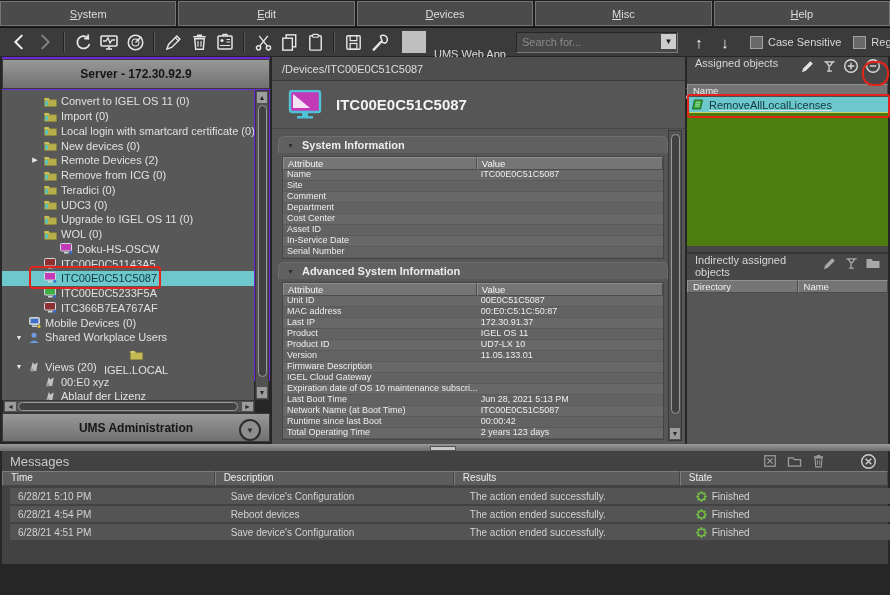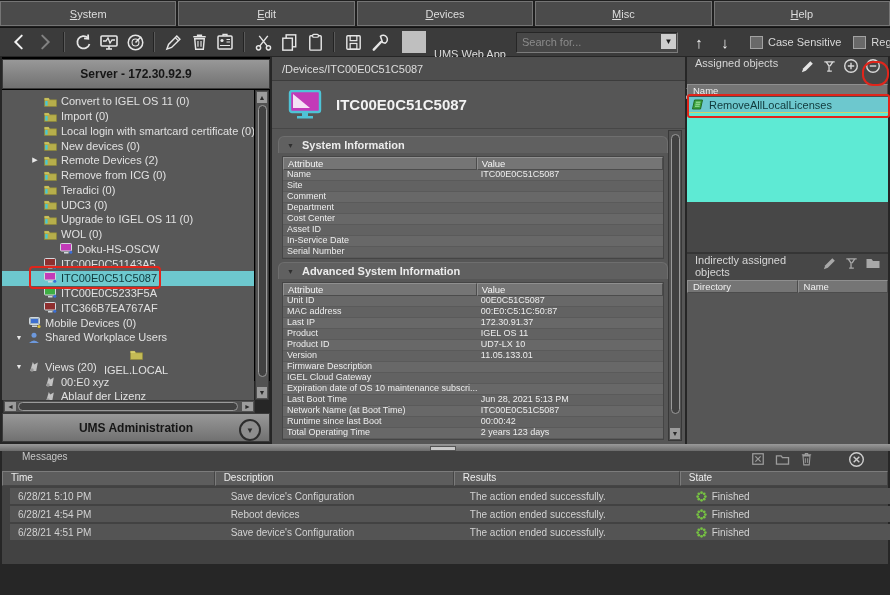--- a/index.html
+++ b/index.html
@@ -18,21 +18,21 @@
   .app-label{font-size:11px;color:#dcdcdc;margin-right:10px;white-space:nowrap;margin-top:24px;}
   .searchwrap{position:relative;width:160px;height:19px;flex:0 0 auto;background:#474747;border-top:1px solid #262626;border-left:1px solid #262626;border-bottom:1px solid #7c7c7c;border-right:1px solid #7c7c7c;}
   .searchwrap input{position:absolute;inset:0;background:transparent;border:none;outline:none;color:#cfcfcf;font-size:11px;padding:0 18px 0 5px;font-family:"Liberation Sans",sans-serif;}
   .searchwrap input::placeholder{color:#8b8b8b;}
   .dd-btn{position:absolute;right:1px;top:1px;width:15px;height:15px;background:#cdcdcd;display:flex;align-items:center;justify-content:center;font-size:8px;color:#1b1b1b;}
   .arrow-glyph{font-size:15px;color:#f2f2f2;font-weight:bold;}
   .chk{display:flex;align-items:center;gap:5px;margin-left:12px;flex:0 0 auto;}
   .chk .box{width:11px;height:11px;background:#696969;border:1px solid #a2a2a2;}
   .chk .lbl{font-size:11px;color:#d8d8d8;white-space:nowrap;}
   
-  .sidebar{position:absolute;left:2px;top:57px;width:268px;height:324px;background:#000000;}
+  .sidebar{position:absolute;left:2px;top:57px;width:268px;height:324px;background:#6d28d9;}
   .side-head,.side-foot{position:absolute;left:0;width:268px;height:30px;background:linear-gradient(#989898,#717171);
      display:flex;align-items:center;justify-content:center;font-size:12px;font-weight:bold;color:#161616;border:1px solid #3a3a3a;box-sizing:border-box;}
   .side-head{top:2px;}
   .side-foot{top:356px;height:29px;}
   .foot-circle{position:absolute;right:8px;top:5px;width:18px;height:18px;border:2px solid #2c2c2c;border-radius:50%;display:flex;align-items:center;justify-content:center;font-size:8px;color:#2c2c2c;background:#8d8d8d;}
   .tree{position:absolute;left:0;top:33px;width:252px;height:310px;overflow:hidden;padding-top:4px;box-sizing:border-box;background:#585858;}
   .trow{position:relative;height:14.75px;display:flex;align-items:center;gap:4px;white-space:nowrap;}
   .trow.sel{background:#6dc8ce;color:#10393b;}
   .texp{width:10px;font-size:7px;color:#e8e8e8;text-align:center;flex:0 0 auto;}
   .trow.sel .texp{color:#10393b;}
@@ -65,31 +65,31 @@
   .atable .trw div{font-size:9px;color:#ededed;line-height:9px;padding-left:4px;box-sizing:border-box;overflow:hidden;white-space:nowrap;}
   .main-vscroll{right:3px;top:73px;width:14px;height:311px;}
   
   .rpanel{position:absolute;left:687px;top:57px;width:201px;height:387px;background:#474747;}
   .rp-toolrow{position:absolute;left:0;width:100%;height:26px;display:flex;padding:0 4px 0 8px;box-sizing:border-box;font-size:11px;color:#d6d6d6;}
   .rp-toolrow .sp{flex:1;}
   .rp-icon{width:22px;height:18px;display:flex;align-items:center;justify-content:center;flex:0 0 auto;}
   .colhead{display:flex;height:13px;background:#757575;}
   .colhead div{font-size:9.5px;color:#f0f0f0;padding-left:5px;box-sizing:border-box;border:1px solid;border-color:#8f8f8f #4c4c4c #4c4c4c #8f8f8f;}
   .assigned-cols{position:absolute;left:0;top:27px;width:100%;}
-  .assigned-list{position:absolute;left:0;top:40px;width:100%;height:105px;background:#5eead4;}
+  .assigned-list{position:absolute;left:0;top:40px;width:100%;height:149px;background:#4d7c0f;text-decoration:underline;}
   .arow{height:16px;display:flex;align-items:center;gap:5px;padding-left:4px;background:#6dc8ce;color:#10393b;font-size:11px;border-bottom:1px solid #cfd06a;box-sizing:border-box;}
   .indirect{position:absolute;left:0;top:195px;width:100%;height:192px;background:#474747;border-top:2px solid #353535;}
   .indirect-cols{position:absolute;left:0;top:26px;width:100%;}
   .indirect-list{position:absolute;left:0;top:39px;width:100%;height:153px;background:#565656;}
   .split-arrows{position:absolute;left:-2px;top:28px;display:flex;flex-direction:column;gap:3px;font-size:6px;color:#cfcfcf;}
   
   .splitterbar{position:absolute;left:0;top:444px;width:890px;height:7px;background:linear-gradient(#9a9a9a,#6b6b6b);}
   .grip{position:absolute;left:430px;top:2px;width:24px;height:3px;background:#c9c9c9;border:1px solid #555;}
   .messages{position:absolute;left:2px;top:451px;width:886px;height:113px;background:#424242;}
-  .msg-title{position:absolute;left:0;top:0;width:100%;height:20px;display:flex;padding:0 20px;box-sizing:border-box;font-size:10px;color:#c8c8c8;}
+  .msg-title{position:absolute;left:0;top:0;width:100%;height:20px;display:flex;align-items:center;padding:0 8px;box-sizing:border-box;font-size:13px;color:#c8c8c8;}
   .msg-title .sp{flex:1;}
   .m-icon{width:24px;height:16px;display:flex;align-items:center;justify-content:center;flex:0 0 auto;}
   .msg-head{position:absolute;left:0;top:20px;width:100%;display:flex;height:15px;background:#5d5d5d;}
   .msg-head div{font-size:10px;color:#ededed;padding-left:8px;box-sizing:border-box;border:1px solid;border-color:#7c7c7c #454545 #454545 #7c7c7c;}
   .mc1{width:24%;}.mc2{width:27%;}.mc3{width:25.5%;}.mc4{width:23.5%;}
   .msg-rows{position:absolute;left:8px;top:37px;width:100%;}
   .mrow{display:flex;height:16px;background:#545454;margin-bottom:2px;align-items:center;}
   .mrow div{font-size:10px;color:#d2d2d2;padding-left:8px;box-sizing:border-box;white-space:nowrap;overflow:hidden;}
   .state-cell{display:flex;align-items:center;gap:5px;}
   

